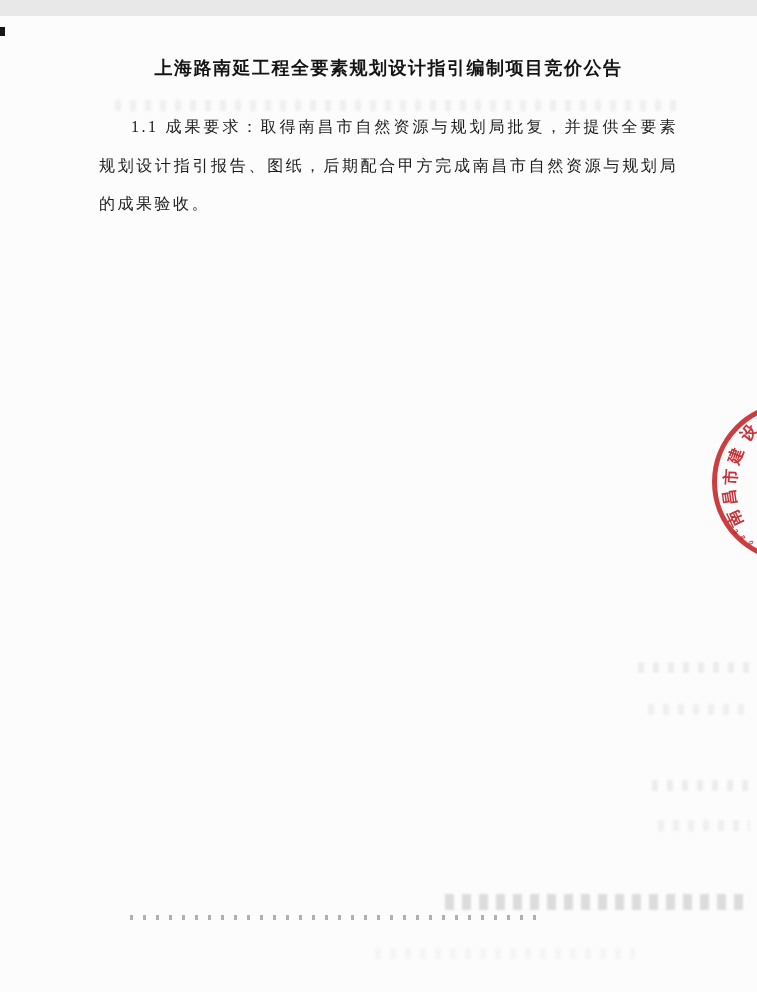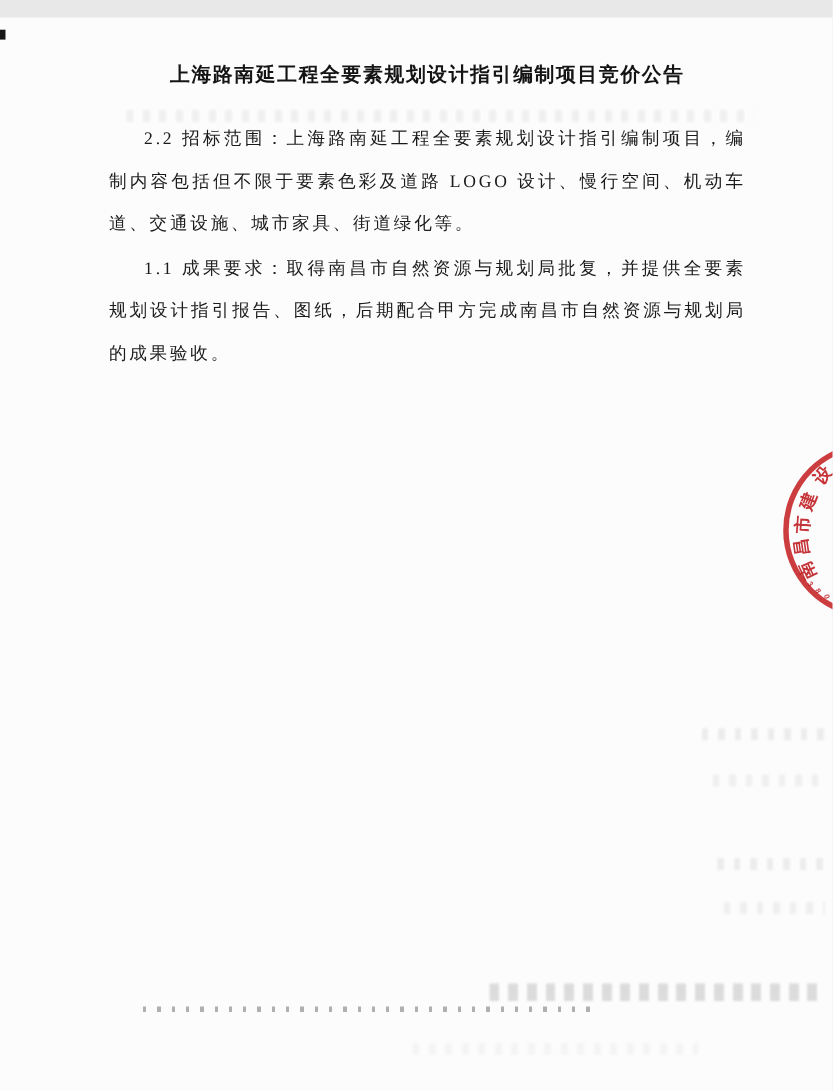--- a/index.html
+++ b/index.html
@@ -99,21 +99,20 @@
 <body>
 
 <div class="page">
 
   <div class="edge-mark"></div>
 
   <h1 class="doc-title">上海路南延工程全要素规划设计指引编制项目竞价公告</h1>
 
 
   <section class="sec-2">
-    <p class="body-para p-22">2.2 招标范围：上海路南延工程全要素规划设计指引编制项目，编制内容包括但不限于要素色彩及道路 LOGO 设计、慢行空间、机动车道、交通设施、城市家具、街道绿化等。</p>
     <p class="body-para p-24">1.1 成果要求：取得南昌市自然资源与规划局批复，并提供全要素规划设计指引报告、图纸，后期配合甲方完成南昌市自然资源与规划局的成果验收。</p>
   </section>
 
   <div class="seal">
     <span class="seal-char c0">设</span>
     <span class="seal-char c1">建</span>
     <span class="seal-char c2">市</span>
     <span class="seal-char c3">昌</span>
     <span class="seal-char c4">南</span>
     <span class="seal-digit d0">3</span>

